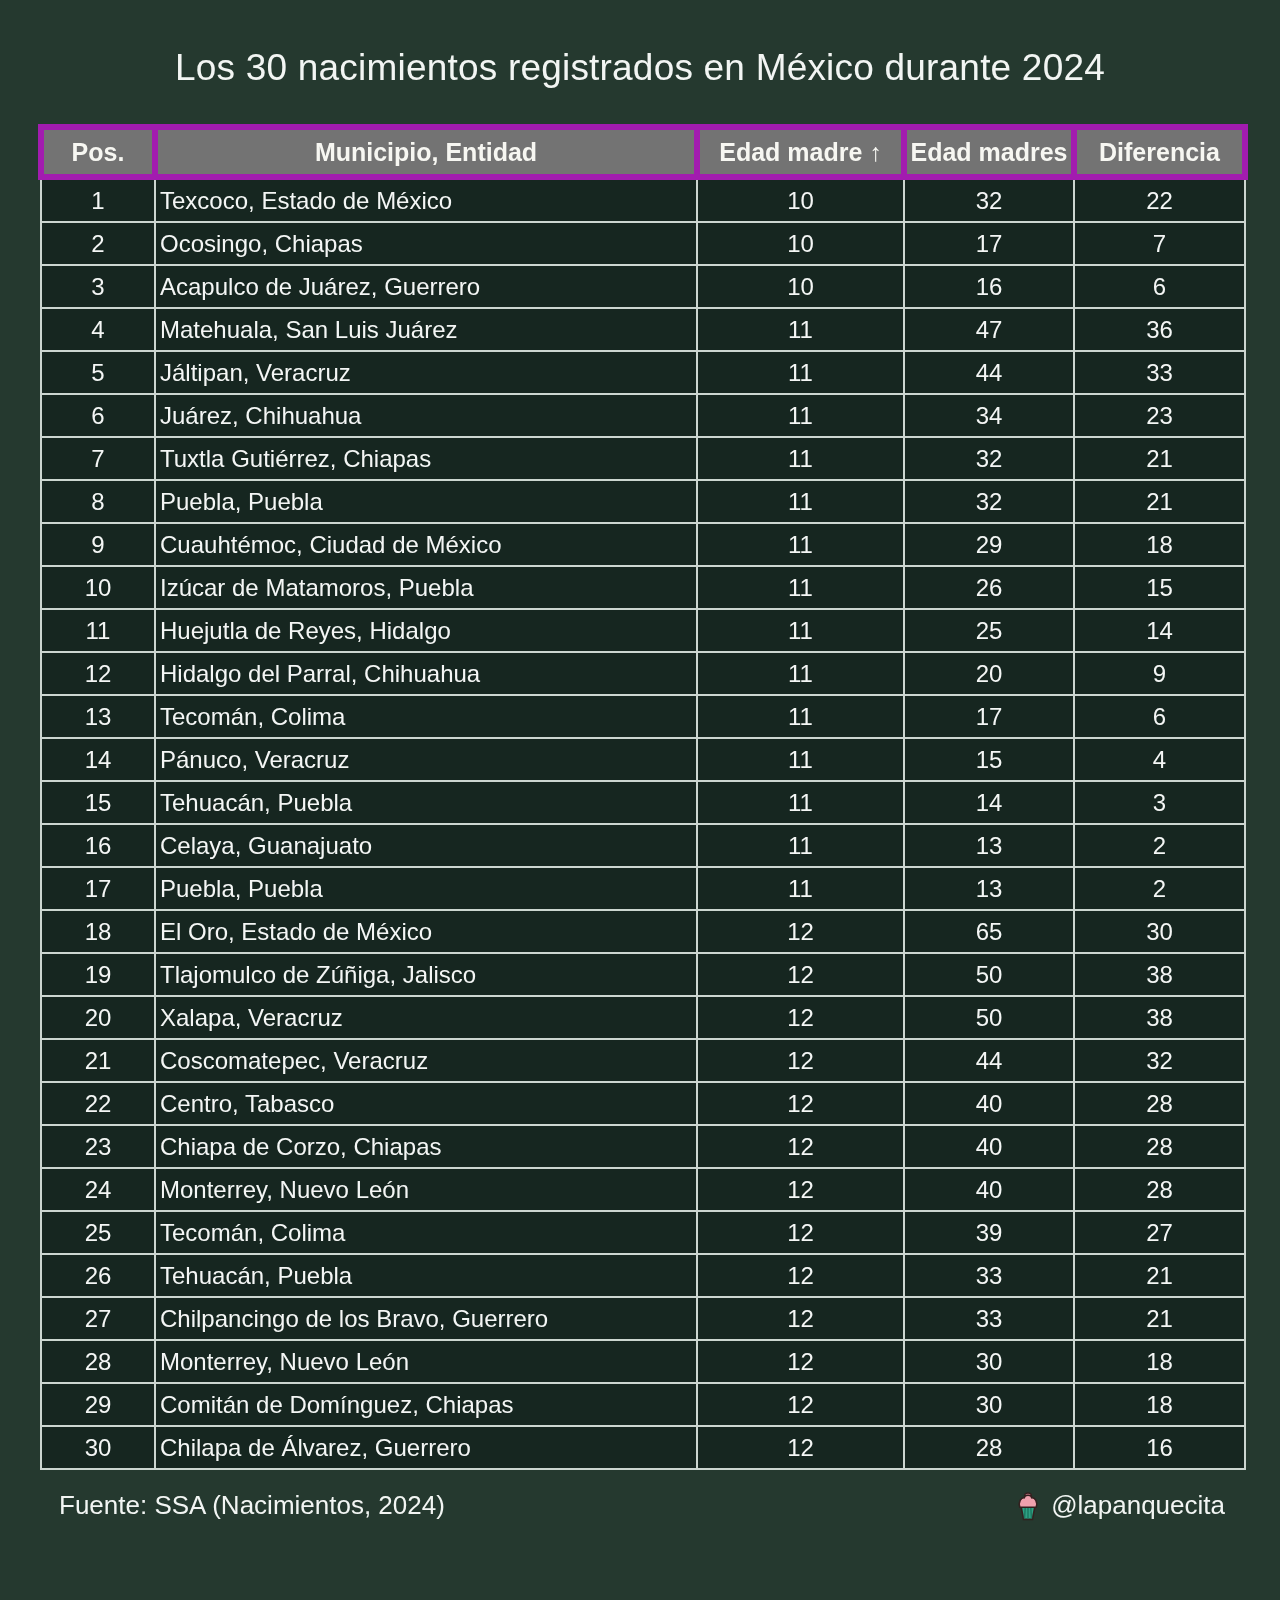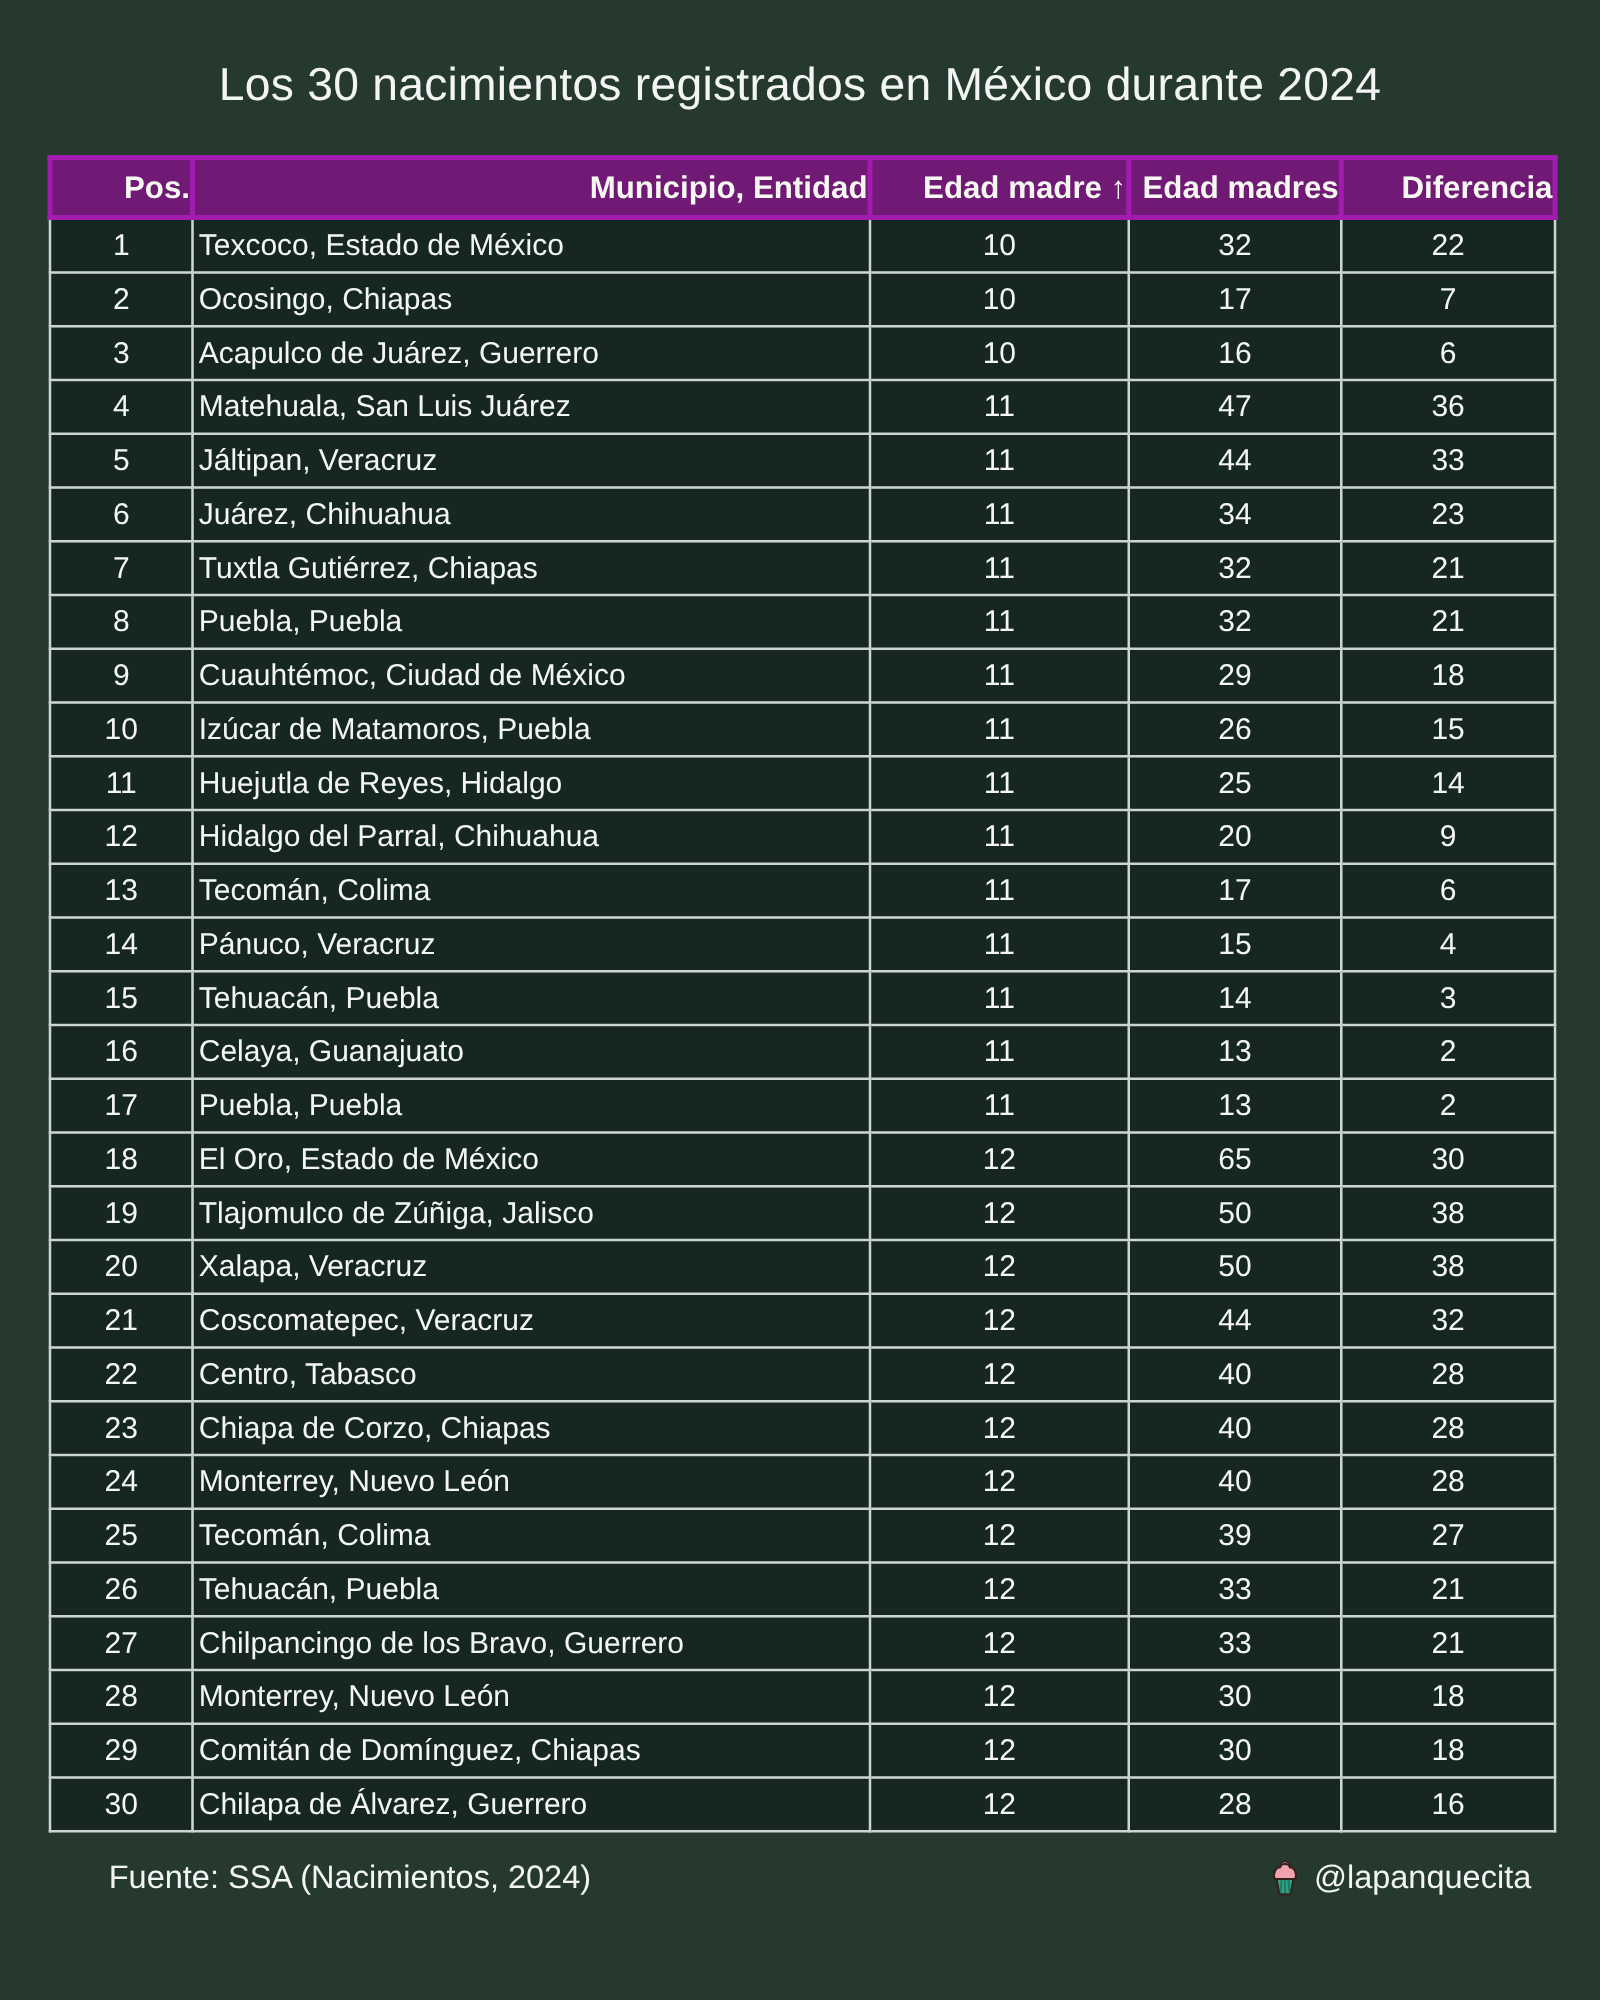--- a/index.html
+++ b/index.html
@@ -31,47 +31,47 @@
   }
   .title span { display: block; }
 
   table.births {
     margin: 30px 38px 0 38px;
     width: 1204px;
     border-collapse: collapse;
     table-layout: fixed;
   }
   table.births th {
-    background: #701a75;
+    background: #737373;
     color: #f7f7f2;
     font-weight: 700;
     font-size: 25px;
     height: 44px;
-    border: 4px solid #a21caf;
-    text-align: right;
+    border: 6px solid #a21caf;
+    text-align: center;
     padding: 0;
   }
   table.births td {
     background: #162620;
     color: #f4f6f5;
     font-size: 24px;
     font-weight: 400;
     height: 41px;
     border: 2px solid #ccd6d0;
     text-align: center;
     padding: 0;
     white-space: nowrap;
     overflow: hidden;
   }
   table.births td.txt-left {
     text-align: left;
     padding-left: 4px;
   }
   .footer {
-    margin: 20px 55px 0 87px;
+    margin: 20px 55px 0 59px;
     display: flex;
     justify-content: space-between;
     align-items: center;
     font-size: 26px;
     color: #f2f5f3;
   }
   .credit {
     display: flex;
     align-items: flex-end;
     gap: 10px;

